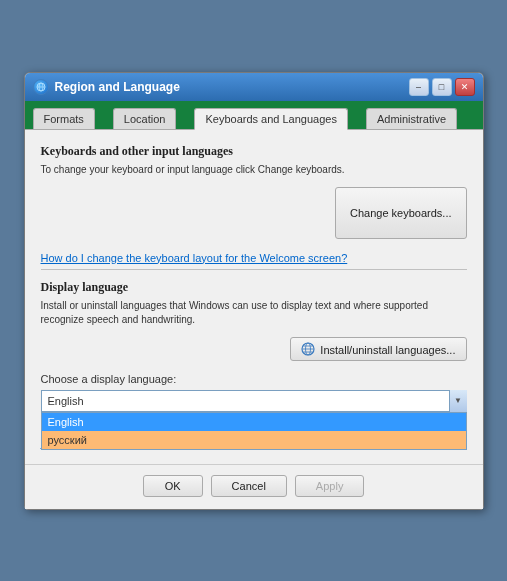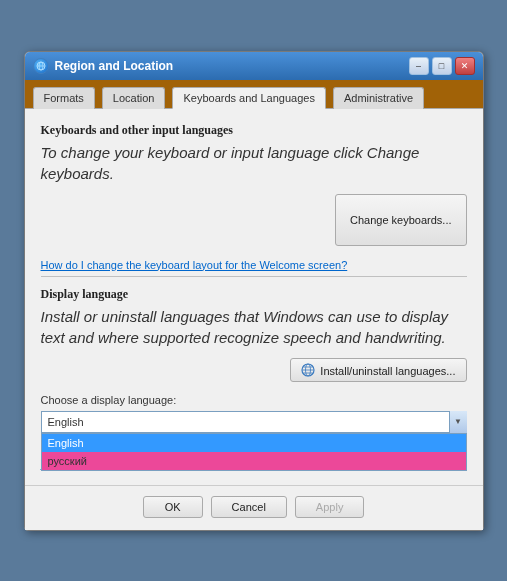--- a/index.html
+++ b/index.html
@@ -65,25 +65,26 @@
       justify-content: center;
       font-size: 9px;
       color: #333;
     }
     .title-btn.close {
       background: linear-gradient(to bottom, #f08080, #c04040);
       color: white;
       border-color: #a03030;
     }
     .tabs-bar {
-      background: #a16207;
+      background: #15803d;
       padding: 6px 8px 0 8px;
       display: flex;
-      gap: 5px;
+      gap: 16px;
       border-bottom: 1px solid #aaa;
+      align-items: center;
     }
     .tab {
       padding: 4px 10px;
       border: 1px solid #aaa;
       border-bottom: none;
       background: #dcdcdc;
       cursor: pointer;
       border-radius: 3px 3px 0 0;
       font-size: 11px;
       color: #333;
@@ -102,25 +103,24 @@
       background: #f0f0f0;
     }
     .section-title {
       font-weight: 600;
       font-size: 12px;
       margin-bottom: 4px;
       color: #222;
       font-family: Liberation Serif, serif;
     }
     .section-desc {
-      font-size: 15px;
+      font-size: 10px;
       color: #333;
       margin-bottom: 10px;
       line-height: 1.4;
-      font-style: italic;
     }
     .btn-row {
       display: flex;
       justify-content: flex-end;
       margin-bottom: 12px;
     }
     .win-button {
       padding: 19px 14px;
       background: linear-gradient(to bottom, #f5f5f5, #e0e0e0);
       border: 1px solid #aaa;
@@ -212,21 +212,21 @@
     .dropdown-item {
       padding: 3px 6px;
       font-size: 11px;
       cursor: pointer;
     }
     .dropdown-item.selected {
       background: #3399ff;
       color: white;
     }
     .dropdown-item.highlighted {
-      background: #ec4899;
+      background: #fdba74;
       color: #333;
     }
     .bottom-link-area {
       margin-top: 16px;
       padding-top: 8px;
     }
     .footer-buttons {
       display: flex;
       justify-content: center;
       gap: 8px;
@@ -256,21 +256,21 @@
 
   <div class="title-bar">
     <div class="title-bar-left">
       <div class="title-icon">
         <svg width="10" height="10" viewBox="0 0 10 10">
           <circle cx="5" cy="5" r="4" fill="none" stroke="#adf" stroke-width="1"></circle>
           <ellipse cx="5" cy="5" rx="2" ry="4" fill="none" stroke="#adf" stroke-width="0.8"></ellipse>
           <line x1="1" y1="5" x2="9" y2="5" stroke="#adf" stroke-width="0.8"></line>
         </svg>
       </div>
-      <span>Region and Location</span>
+      <span>Region and Language</span>
     </div>
     <div class="title-bar-controls">
       <div class="title-btn">–</div>
       <div class="title-btn">□</div>
       <div class="title-btn close">✕</div>
     </div>
   </div>
 
   <div class="tabs-bar">
     <div class="tab">Formats</div>

